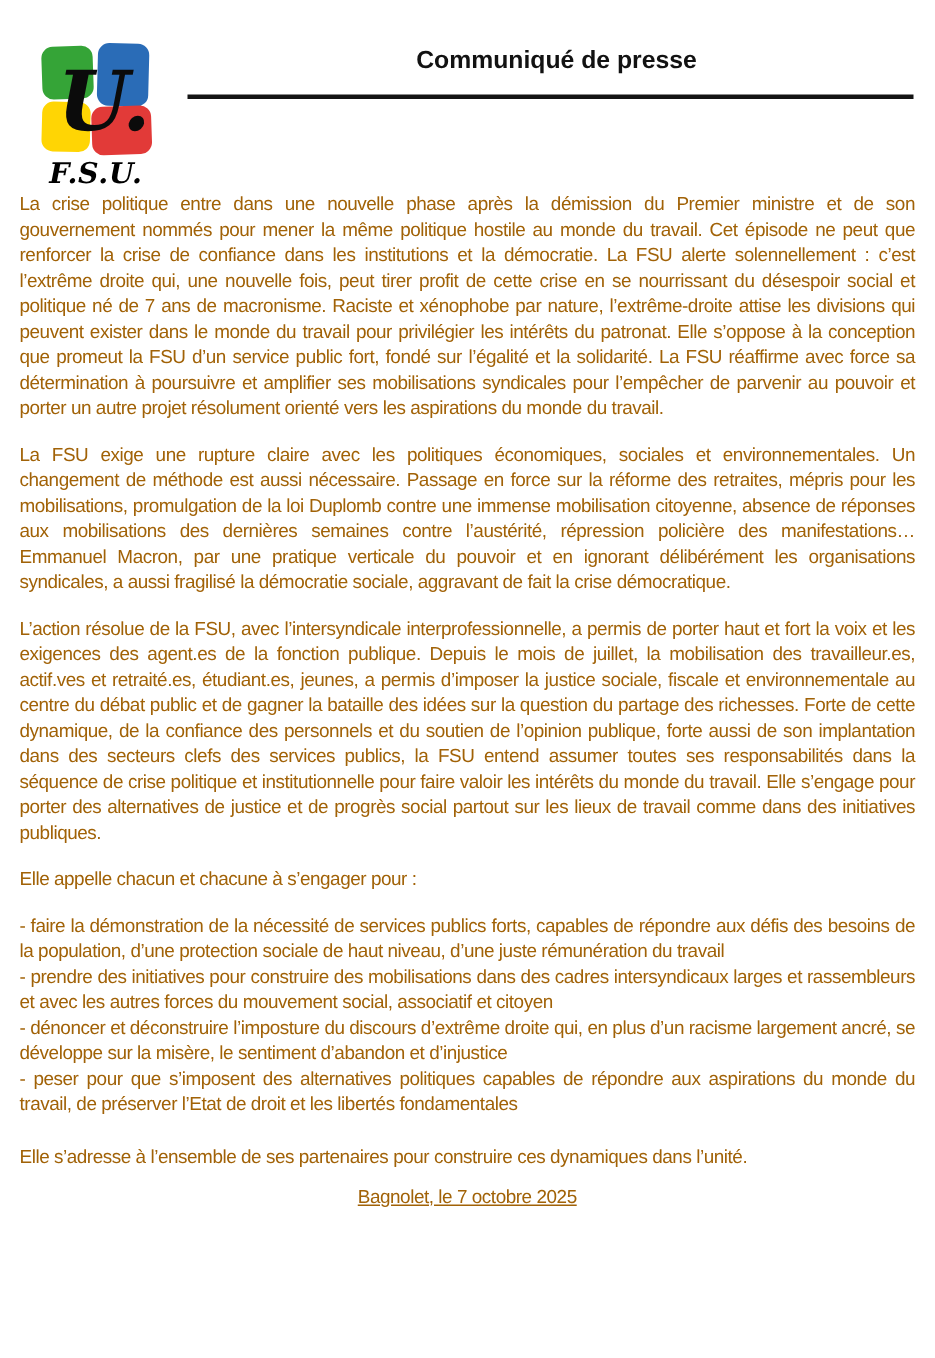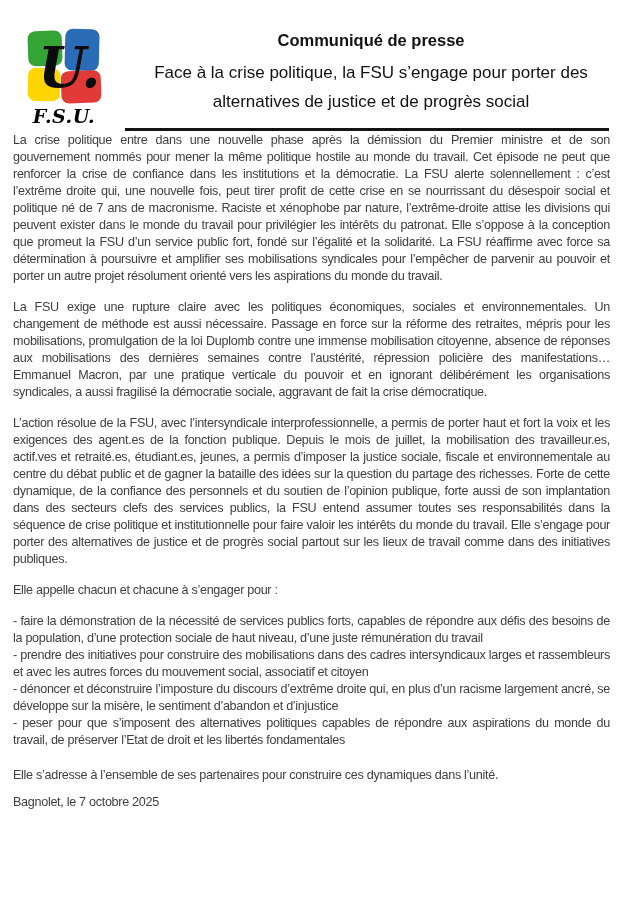--- a/index.html
+++ b/index.html
@@ -66,29 +66,30 @@
     background: #141414;
     margin-top: 12px;
     margin-left: -8px;
   }
   .body {
     padding: 1px 13px 0 13px;
     font-size: 12.6px;
     line-height: 17px;
     letter-spacing: -0.3px;
     text-align: justify;
-    color: #404040;
+    color: #a16207;
   }
   .para { margin: 0 0 14px 0; }
   .list { margin: 0; }
   .list-item { margin: 0; }
   .closing { margin: 18px 0 0 0; }
   .dateline {
     margin: 10px 0 0 0;
-    text-align: left;
+    text-align: center;
+    text-decoration: underline;
   }
 </style>
 </head>
 <body>
 
 <div class="page">
 
   <div class="header">
 
     <div class="logo-block">
@@ -97,21 +98,20 @@
         <rect x="41" y="1" width="36" height="44" rx="8" transform="rotate(1.5 59 23)" fill="#2a6cb7"></rect>
         <rect x="2" y="42" width="34" height="35" rx="8" transform="rotate(1.5 19 59)" fill="#ffd504"></rect>
         <rect x="37" y="45" width="42" height="34" rx="8" transform="rotate(-2 58 62)" fill="#e23a38"></rect>
         <text class="logo-letter" x="13" y="62">U.</text>
       </svg>
       <div class="logo-caption">F.S.U.</div>
     </div>
 
     <div class="header-text">
       <div class="kicker">Communiqué de presse</div>
-      <h1 class="title">Face à la crise politique, la FSU s’engage pour porter des alternatives de justice et de progrès social</h1>
       <div class="rule"></div>
     </div>
 
   </div>
 
   <div class="body">
 
     <p class="para">La crise politique entre dans une nouvelle phase après la démission du Premier ministre et de son gouvernement nommés pour mener la même politique hostile au monde du travail. Cet épisode ne peut que renforcer la crise de confiance dans les institutions et la démocratie. La FSU alerte solennellement : c’est l’extrême droite qui, une nouvelle fois, peut tirer profit de cette crise en se nourrissant du désespoir social et politique né de 7 ans de macronisme. Raciste et xénophobe par nature, l’extrême-droite attise les divisions qui peuvent exister dans le monde du travail pour privilégier les intérêts du patronat. Elle s’oppose à la conception que promeut la FSU d’un service public fort, fondé sur l’égalité et la solidarité. La FSU réaffirme avec force sa détermination à poursuivre et amplifier ses mobilisations syndicales pour l’empêcher de parvenir au pouvoir et porter un autre projet résolument orienté vers les aspirations du monde du travail.</p>
 
     <p class="para">La FSU exige une rupture claire avec les politiques économiques, sociales et environnementales. Un changement de méthode est aussi nécessaire. Passage en force sur la réforme des retraites, mépris pour les mobilisations, promulgation de la loi Duplomb contre une immense mobilisation citoyenne, absence de réponses aux mobilisations des dernières semaines contre l’austérité, répression policière des manifestations… Emmanuel Macron, par une pratique verticale du pouvoir et en ignorant délibérément les organisations syndicales, a aussi fragilisé la démocratie sociale, aggravant de fait la crise démocratique.</p>

